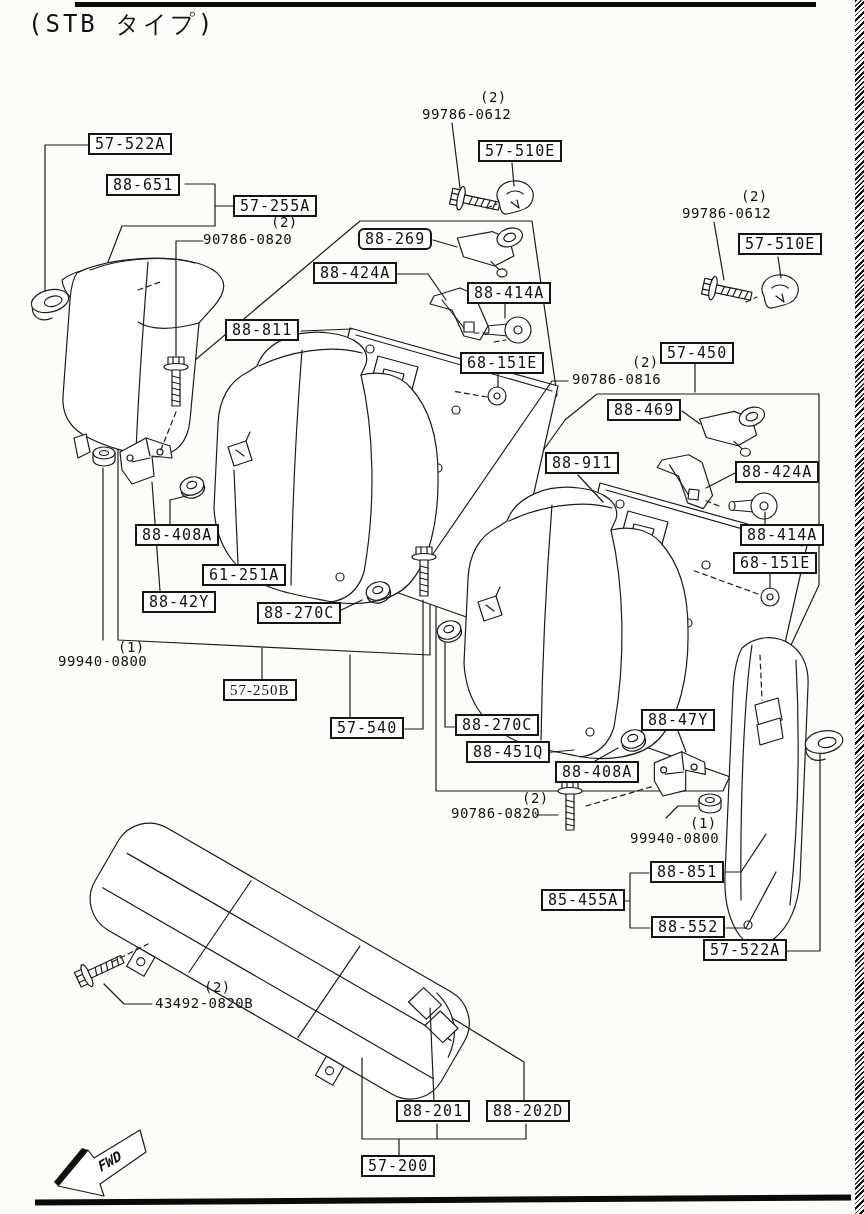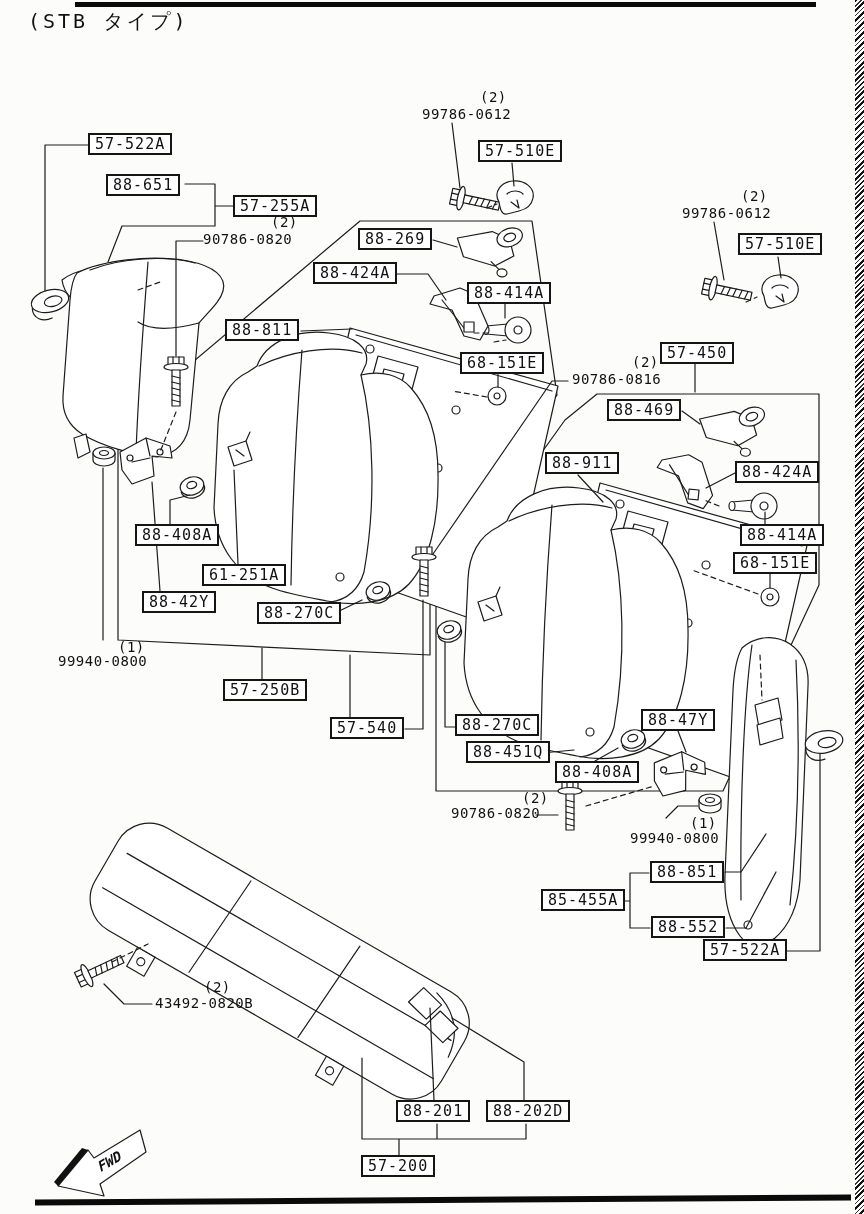--- a/index.html
+++ b/index.html
@@ -4,21 +4,21 @@
 <style>
   html,body{margin:0;padding:0}
   body{width:864px;height:1214px;position:relative;overflow:hidden;background:#fbfbfa;
        font-family:"DejaVu Sans Mono","Liberation Mono",monospace}
   .stage{position:absolute;left:0;top:0;width:864px;height:1214px;background:#fcfcfb}
   svg{position:absolute;left:0;top:0}
   svg *{stroke:#1c1c1c;stroke-width:1.2;fill:none;stroke-linecap:round;stroke-linejoin:round}
   svg .wh{fill:#fff}
   svg .blk{fill:#111;stroke:none}
   svg .dash{stroke-dasharray:5 4}
-  .title-line{position:absolute;font-size:20px;letter-spacing:3px;color:#111;white-space:nowrap}
+  .title-line{position:absolute;font-size:24px;letter-spacing:3px;color:#111;white-space:nowrap}
   .plabel{position:absolute;border:2px solid #151515;background:#fff;color:#111;
           padding:0 5px;font-size:15px;line-height:18px;letter-spacing:1px;white-space:nowrap;z-index:5}
   .flabel{position:absolute;color:#111;font-size:14px;letter-spacing:.5px;line-height:15px;white-space:nowrap;z-index:5}
   .border-top,.border-bottom{position:absolute;background:#0a0a0a;z-index:6}
   .border-top{left:75px;top:2px;width:741px;height:5px}
   .border-bottom{left:35px;top:1197px;width:816px;height:6px;transform:rotate(-.35deg)}
   .border-right{position:absolute;right:0;top:0;width:9px;height:1214px;z-index:6;
      background:repeating-linear-gradient(135deg,#111 0 2px,#fff 2px 4px,#333 4px 5px,#fff 5px 7px)}
   .fwd-text{position:absolute;left:97px;top:1153px;font-size:14px;font-weight:bold;font-style:italic;
             color:#111;transform:rotate(-31deg) skewX(-6deg);z-index:5}
@@ -240,37 +240,37 @@
 
   <div class="title-line" style="left:28px;top:8px">(STB タイプ)</div>
 
   <div class="fwd-text">FWD</div>
 
   <div id="boxed-layer">
       <div class="plabel" style="left: 88px; top: 133px;">57-522A</div>
       <div class="plabel" style="left: 106px; top: 174px;">88-651</div>
       <div class="plabel" style="left: 233px; top: 195px;">57-255A</div>
       <div class="plabel" style="left: 478px; top: 140px;">57-510E</div>
-      <div class="plabel" style="left: 358px; top: 228px;">88-269</div>
+      <div class="plabel" style="left: 358px; top: 228px; border-radius: 6px;">88-269</div>
       <div class="plabel" style="left: 313px; top: 262px;">88-424A</div>
       <div class="plabel" style="left: 467px; top: 282px;">88-414A</div>
       <div class="plabel" style="left: 225px; top: 319px;">88-811</div>
       <div class="plabel" style="left: 460px; top: 352px;">68-151E</div>
       <div class="plabel" style="left: 738px; top: 233px;">57-510E</div>
       <div class="plabel" style="left: 660px; top: 342px;">57-450</div>
       <div class="plabel" style="left: 607px; top: 399px;">88-469</div>
       <div class="plabel" style="left: 545px; top: 452px;">88-911</div>
       <div class="plabel" style="left: 735px; top: 461px;">88-424A</div>
       <div class="plabel" style="left: 740px; top: 524px;">88-414A</div>
       <div class="plabel" style="left: 733px; top: 552px;">68-151E</div>
       <div class="plabel" style="left: 135px; top: 524px;">88-408A</div>
       <div class="plabel" style="left: 202px; top: 564px;">61-251A</div>
       <div class="plabel" style="left: 142px; top: 591px;">88-42Y</div>
       <div class="plabel" style="left: 257px; top: 602px;">88-270C</div>
-      <div class="plabel" style="left: 223px; top: 679px;">57-250B</div>
+      <div class="plabel" style="left: 223px; top: 679px; font-family: Liberation Serif, serif;">57-250B</div>
       <div class="plabel" style="left: 330px; top: 717px;">57-540</div>
       <div class="plabel" style="left: 455px; top: 714px;">88-270C</div>
       <div class="plabel" style="left: 466px; top: 741px;">88-451Q</div>
       <div class="plabel" style="left: 555px; top: 761px;">88-408A</div>
       <div class="plabel" style="left: 641px; top: 709px;">88-47Y</div>
       <div class="plabel" style="left: 650px; top: 861px;">88-851</div>
       <div class="plabel" style="left: 541px; top: 889px;">85-455A</div>
       <div class="plabel" style="left: 651px; top: 916px;">88-552</div>
       <div class="plabel" style="left: 703px; top: 939px;">57-522A</div>
       <div class="plabel" style="left: 396px; top: 1100px;">88-201</div>

